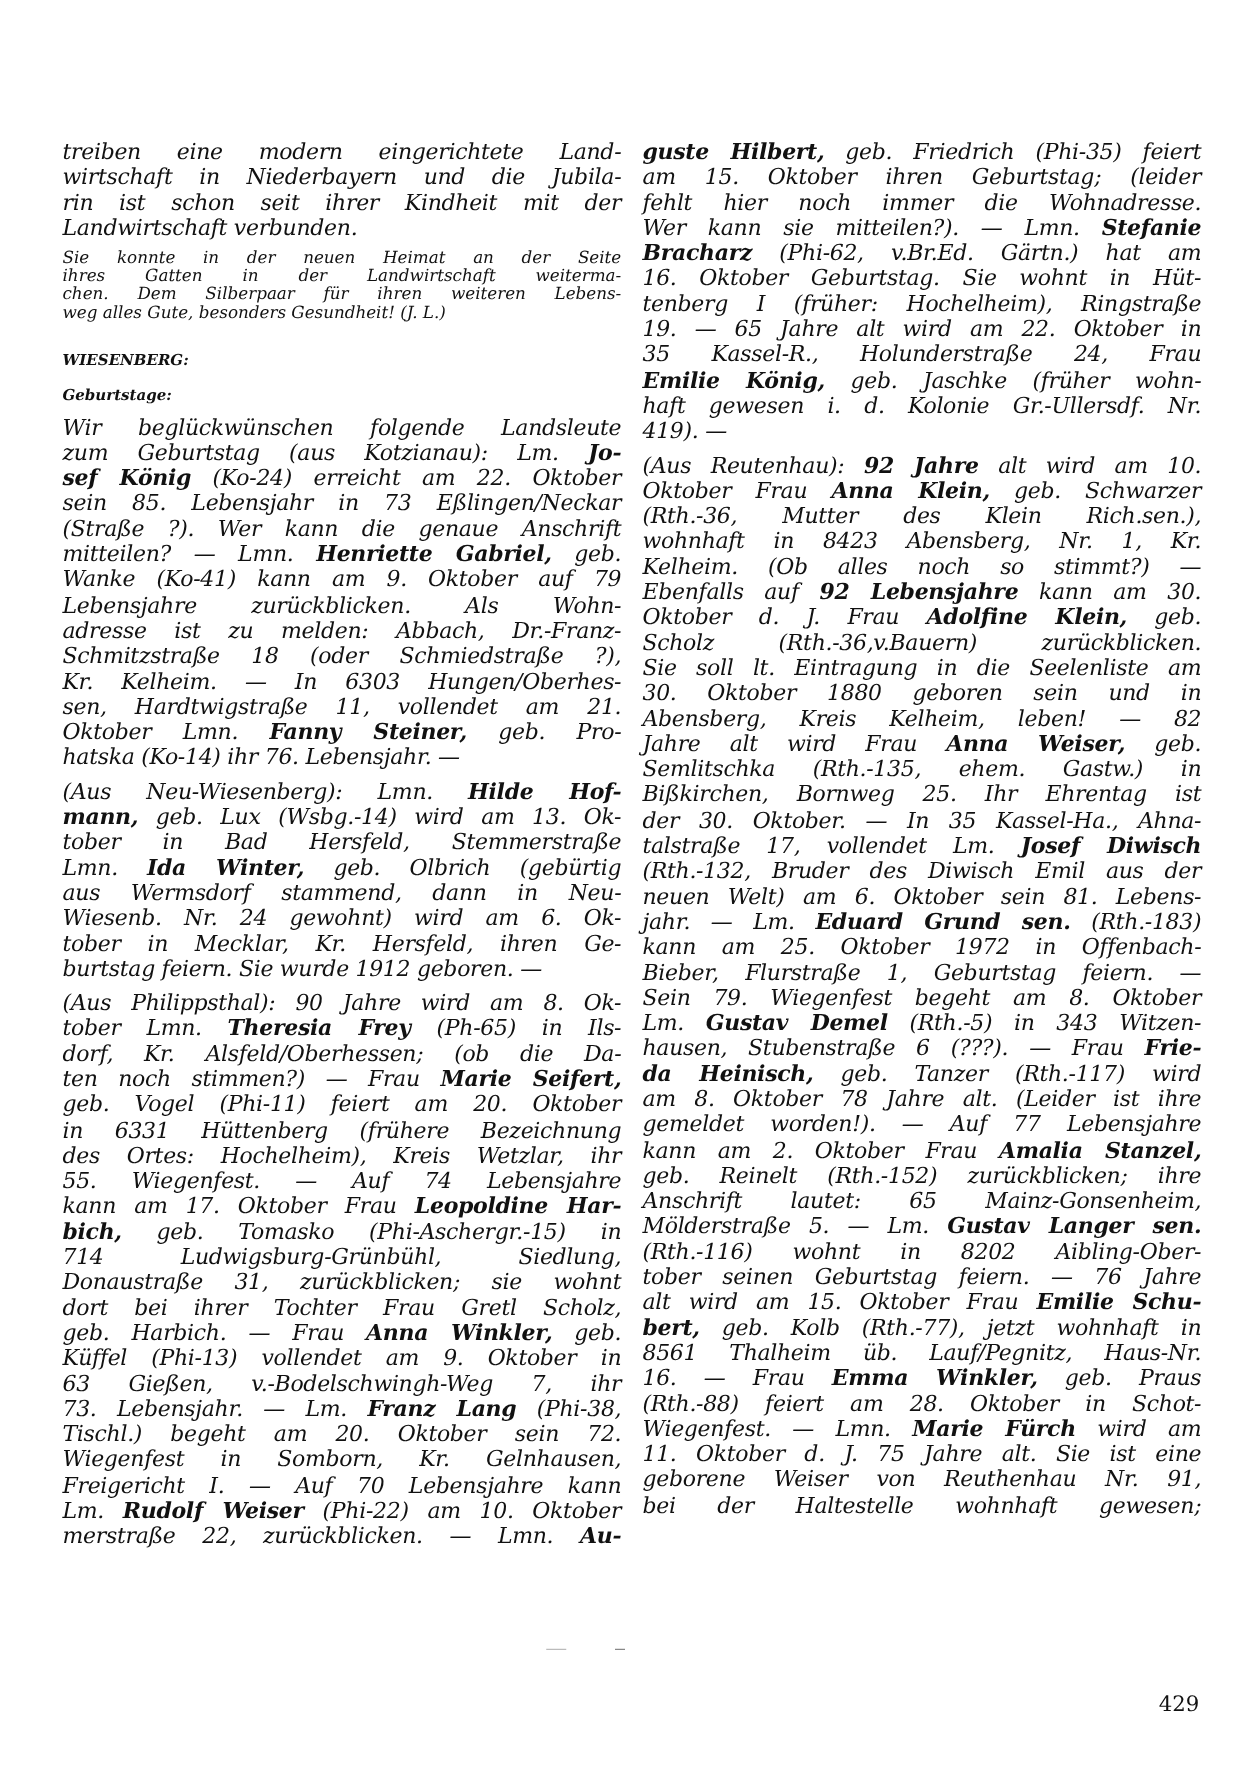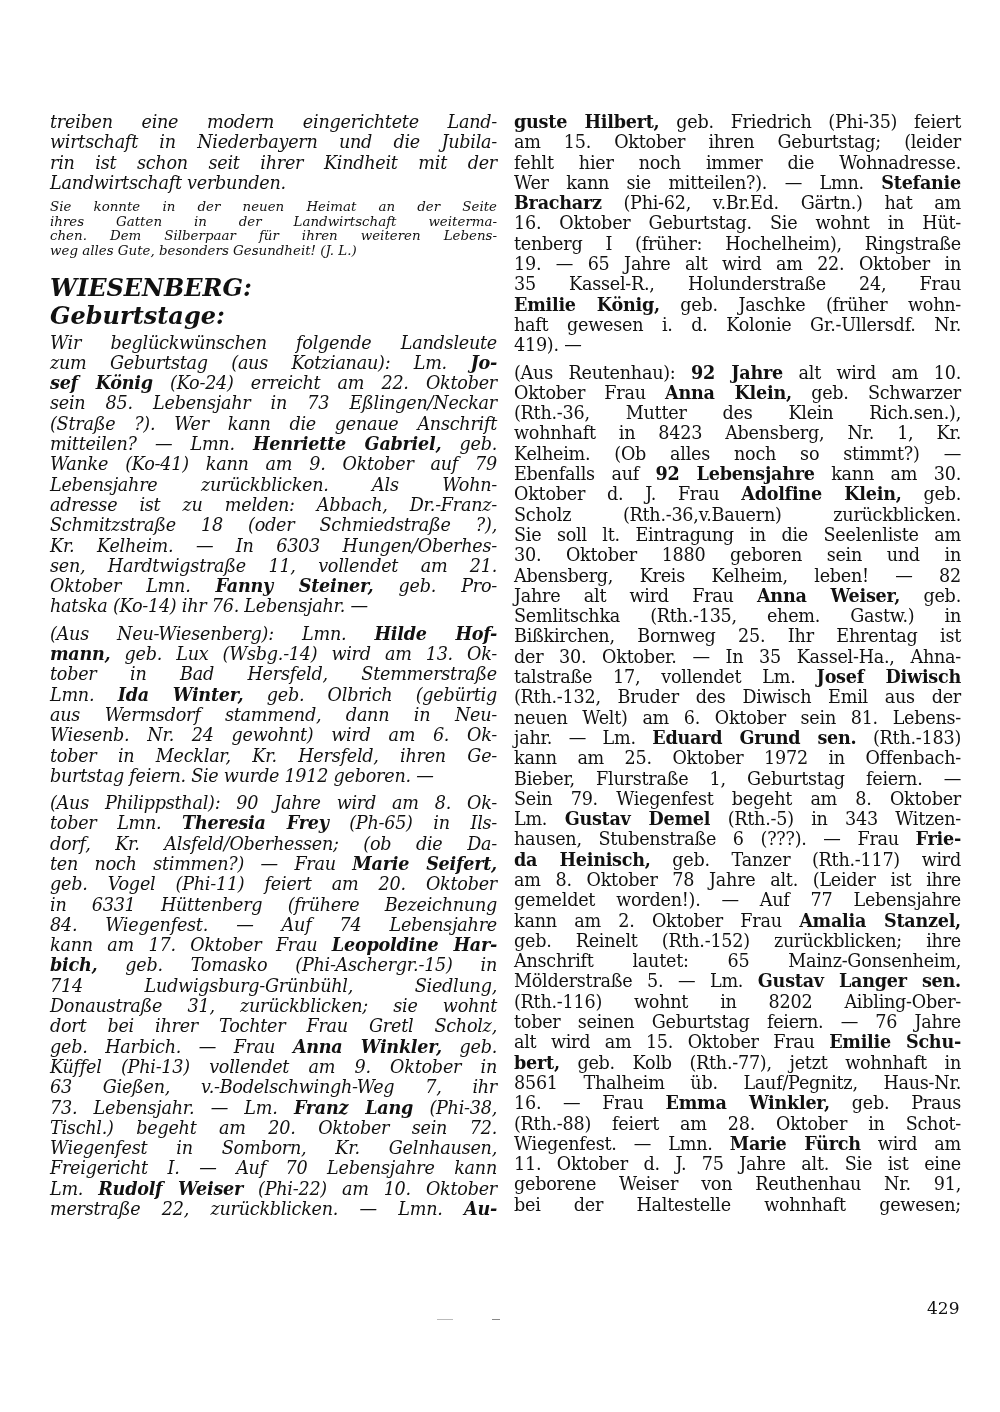--- a/index.html
+++ b/index.html
@@ -1,29 +1,29 @@
 <!DOCTYPE html>
 <html><head>
 <meta charset="utf-8">
 <style>
   html, body { margin: 0; padding: 0; background: #ffffff; }
   body { width: 1000px; height: 1412px; position: relative; overflow: hidden;
          font-family: "DejaVu Serif", "Liberation Serif", serif; color: #111; }
   .col { position: absolute; top: 112px; width: 447px; }
   .col-left { left: 50px; font-style: italic; }
-  .col-right { left: 514px; }
+  .col-right { left: 514px; font-style: italic; }
   .line { display: block; height: 20.3px; line-height: 20.3px; font-size: 17.6px;
           text-align: justify; text-align-last: justify; white-space: nowrap; letter-spacing: -0.25px; }
   .line.last { text-align-last: left; }
   .small .line { font-size: 13.4px; height: 14.6px; line-height: 14.6px; letter-spacing: 0; }
   .small { margin-top: 7px; margin-bottom: 18px; }
-  .heading { font-weight: bold; font-size: 24px; line-height: 22px; height: 22px; margin-bottom: 6px; }
+  .heading { font-weight: bold; font-size: 12px; line-height: 22px; height: 22px; margin-bottom: 6px; }
   .para-gap { height: 7px; }
   b { font-weight: bold; }
-  .page-number { position: absolute; left: 927px; top: 1298px; font-size: 17px; }
+  .page-number { position: absolute; left: 927px; top: 1354px; font-size: 17px; }
   .scan-mark { position: absolute; background: #bbb; height: 1px; }
 </style>
 </head>
 <body>
 
 <div class="col col-left">
   <div>
       <span class="line">treiben eine modern eingerichtete Land-</span>
       <span class="line">wirtschaft in Niederbayern und die Jubila-</span>
       <span class="line">rin ist schon seit ihrer Kindheit mit der</span>
@@ -65,21 +65,22 @@
       <span class="line last">burtstag feiern. Sie wurde 1912 geboren. —</span>
     </div>
   <div class="para-gap"></div>
   <div>
       <span class="line">(Aus Philippsthal): 90 Jahre wird am 8. Ok-</span>
       <span class="line">tober Lmn. <b>Theresia Frey</b> (Ph-65) in Ils-</span>
       <span class="line">dorf, Kr. Alsfeld/Oberhessen; (ob die Da-</span>
       <span class="line">ten noch stimmen?) — Frau <b>Marie Seifert,</b></span>
       <span class="line">geb. Vogel (Phi-11) feiert am 20. Oktober</span>
       <span class="line">in 6331 Hüttenberg (frühere Bezeichnung</span>
-      <span class="line">84. Wiegenfest. — Auf 74 Lebensjahre</span>
+      <span class="line">des Ortes: Hochelheim), Kreis Wetzlar, ihr</span>
+      <span class="line">55. Wiegenfest. — Auf 74 Lebensjahre</span>
       <span class="line">kann am 17. Oktober Frau <b>Leopoldine Har-</b></span>
       <span class="line"><b>bich,</b> geb. Tomasko (Phi-Aschergr.-15) in</span>
       <span class="line">714 Ludwigsburg-Grünbühl, Siedlung,</span>
       <span class="line">Donaustraße 31, zurückblicken; sie wohnt</span>
       <span class="line">dort bei ihrer Tochter Frau Gretl Scholz,</span>
       <span class="line">geb. Harbich. — Frau <b>Anna Winkler,</b> geb.</span>
       <span class="line">Küffel (Phi-13) vollendet am 9. Oktober in</span>
       <span class="line">63 Gießen, v.-Bodelschwingh-Weg 7, ihr</span>
       <span class="line">73. Lebensjahr. — Lm. <b>Franz Lang</b> (Phi-38,</span>
       <span class="line">Tischl.) begeht am 20. Oktober sein 72.</span>

